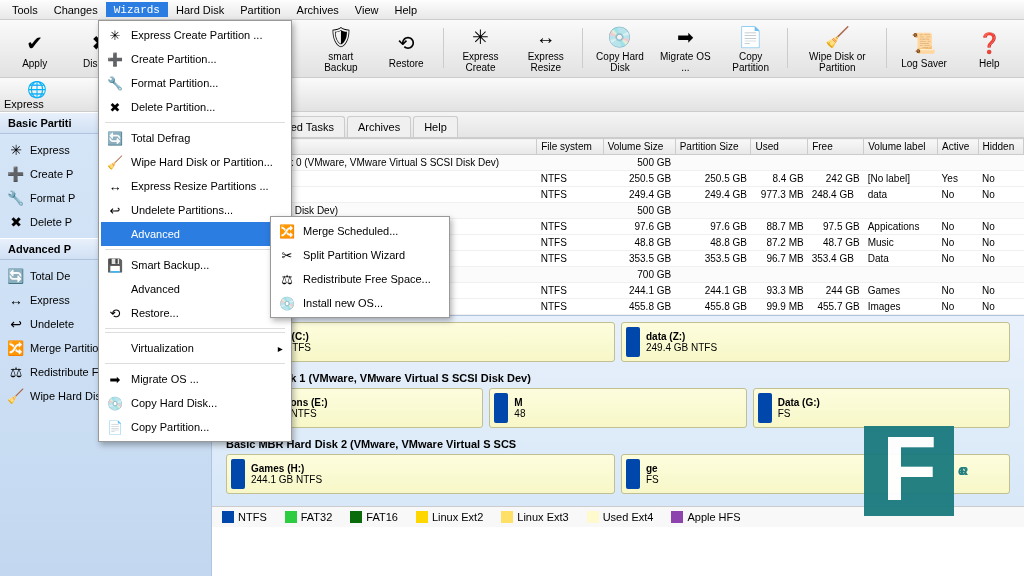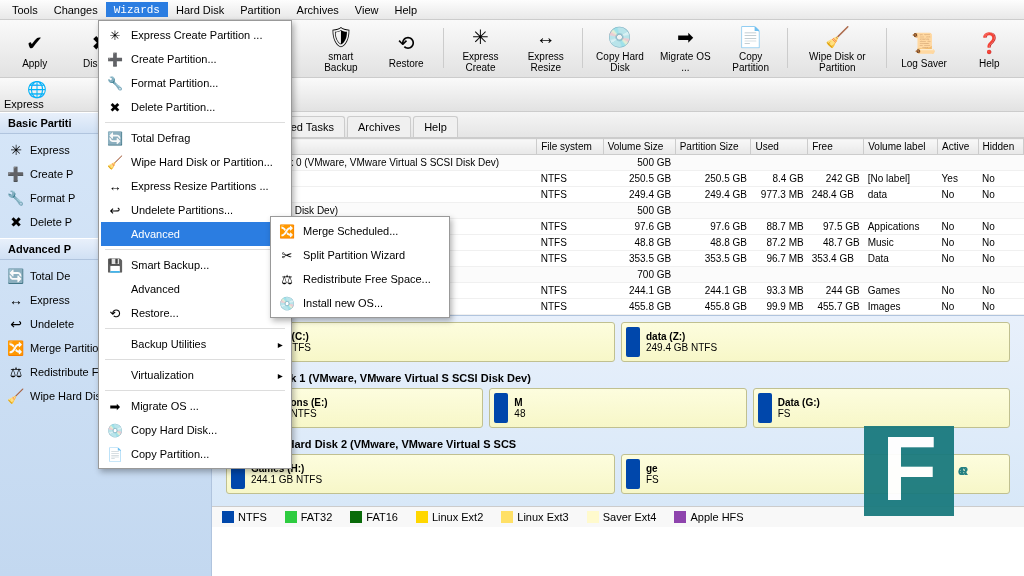--- a/index.html
+++ b/index.html
@@ -402,21 +402,21 @@
         <div class="lg">
           <span class="box" style="background:#ffd700"></span>
           <span>Linux Ext2</span>
         </div>
         <div class="lg">
           <span class="box" style="background:#ffe066"></span>
           <span>Linux Ext3</span>
         </div>
         <div class="lg">
           <span class="box" style="background:#fffacd"></span>
-          <span>Saver Ext4</span>
+          <span>Used Ext4</span>
         </div>
         <div class="lg">
           <span class="box" style="background:#8e44ad"></span>
           <span>Apple HFS</span>
         </div>
       </div>
   </div>
 </div>
 
 <div class="menu" id="wizards-menu" style="left:98px; top:20px;">
@@ -464,24 +464,20 @@
     </div>
     <div class="mi sub">
       <span class="mi-icon"></span>
       <span>Advanced</span>
     </div>
     <div class="mi">
       <span class="mi-icon">⟲</span>
       <span>Restore...</span>
     </div>
     <div class="sep"></div>
-    <div class="mi sub">
-      <span class="mi-icon"></span>
-      <span>Backup Utilities</span>
-    </div>
     <div class="sep"></div>
     <div class="mi sub">
       <span class="mi-icon"></span>
       <span>Virtualization</span>
     </div>
     <div class="sep"></div>
     <div class="mi">
       <span class="mi-icon">➡</span>
       <span>Migrate OS ...</span>
     </div>

